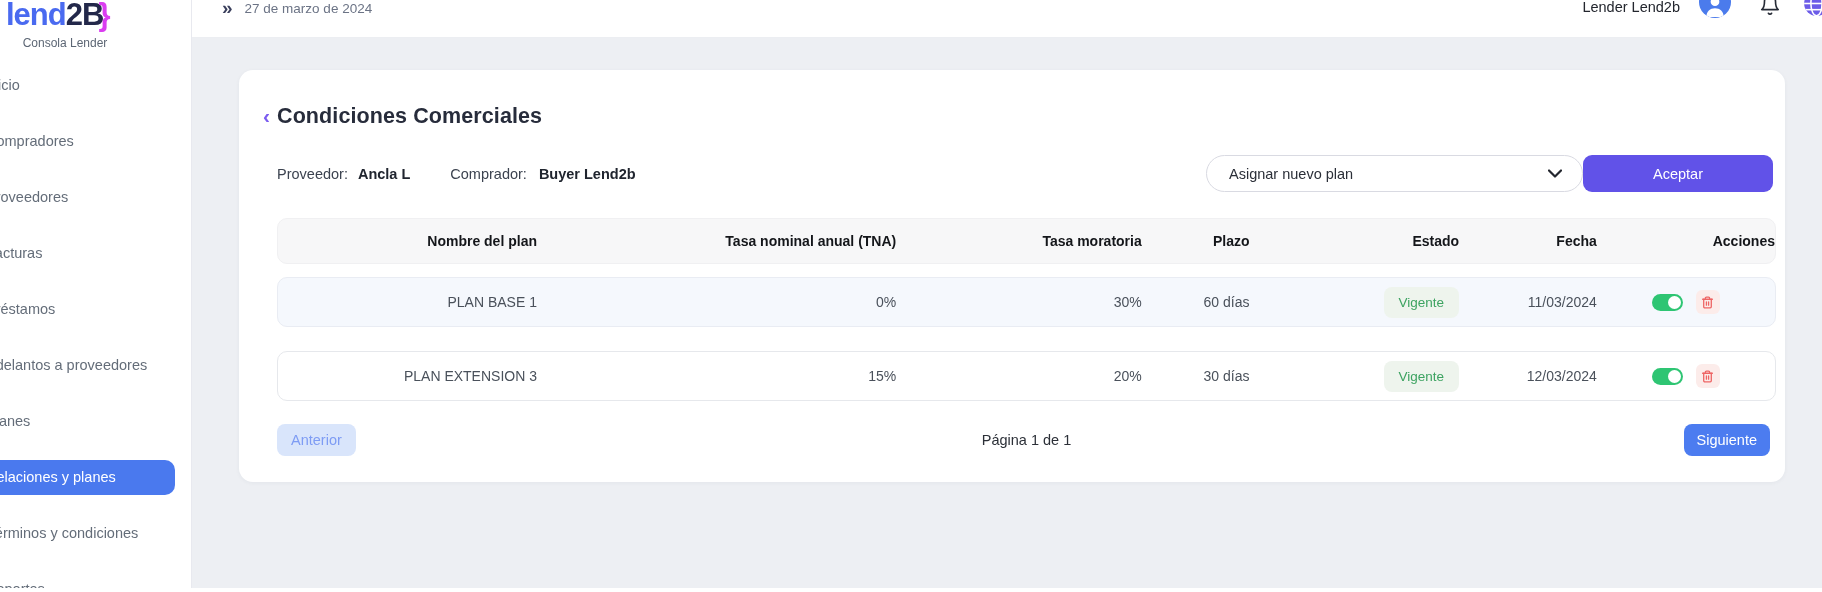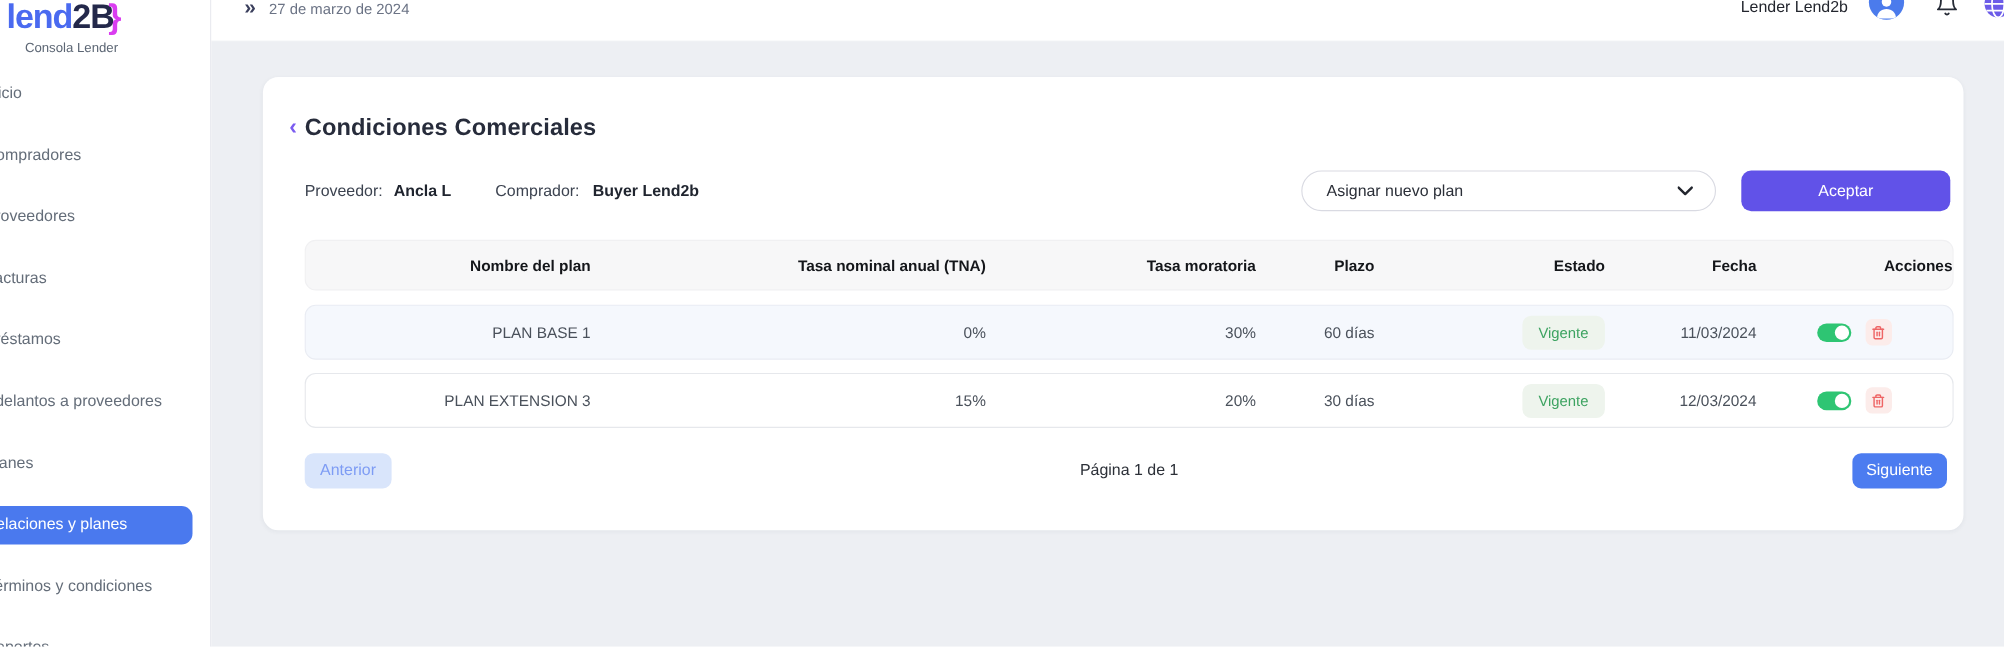--- a/index.html
+++ b/index.html
@@ -48,34 +48,34 @@
         border-radius:14px;box-shadow:0 1px 4px rgba(40,50,80,.05);}
   .title-row{position:absolute;top:33px;left:24px;display:flex;align-items:center;gap:7px;}
   .back-ic{color:#7b5cf0;font-size:21px;font-weight:700;line-height:26px;cursor:pointer;}
   .page-title{font-size:21.5px;font-weight:600;color:#272c3b;letter-spacing:.1px;}
 
   .meta-row{position:absolute;top:85px;left:38px;right:12px;height:37px;
             display:flex;align-items:center;justify-content:space-between;}
   .parties{display:flex;align-items:center;font-size:14.5px;color:#3c4350;}
   .parties b{color:#20252f;font-weight:700;}
   .lab1{margin-right:10px;} .val1{margin-right:40px;text-align:center;} .lab2{margin-right:12px;}
-  .controls{display:flex;align-items:center;gap:23px;}
+  .controls{display:flex;align-items:center;}
   .plan-select{width:377px;height:37px;border:1px solid #d9dae2;border-radius:19px;background:#fff;
                display:flex;align-items:center;justify-content:space-between;
                padding:0 20px 0 22px;font-size:14.5px;color:#2b2f38;cursor:pointer;}
   .btn-accept{width:190px;height:37px;background:var(--accent_purple,#6152e8);border:none;border-radius:9px;
               color:#fff;font-size:14.5px;font-weight:500;cursor:pointer;font-family:inherit;}
 
   .table-wrap{position:absolute;top:148px;left:38px;width:1499px;}
   .tgrid{display:grid;grid-template-columns:17.3% 24% 16.4% 7.2% 14% 9.2% 11.9%;align-items:center;}
   .thead{height:46px;background:#f7f7f8;border:1px solid #f0f0f2;border-radius:10px;}
   .thead .cell{font-size:14px;font-weight:700;color:#14161a;text-align:right;}
   .trow{height:50px;border-radius:10px;margin-top:13px;}
   .trow.tinted{background:#f5f8fd;border:1px solid #e9ecf3;}
-  .trow.plain{background:#fff;border:1px solid #e6e8ec;margin-top:12px;}
+  .trow.plain{background:#fff;border:1px solid #e6e8ec;margin-top:24px;}
   .cell{text-align:right;font-size:14px;color:#4a515b;}
   .badge{display:inline-block;padding:8px 15px;border-radius:8px;background:#eef4ed;
          color:var(--status_green,#3da361);font-size:13.5px;}
   .actions{display:flex;align-items:center;justify-content:center;gap:13px;}
   .toggle{width:31px;height:17px;border-radius:9px;background:var(--toggle_green,#2ec573);
           position:relative;cursor:pointer;}
   .toggle .knob{position:absolute;top:2px;right:2px;width:13px;height:13px;border-radius:50%;background:#fff;}
   .trash-btn{width:24px;height:24px;border-radius:6px;background:#fcecea;border:none;cursor:pointer;
              display:flex;align-items:center;justify-content:center;padding:0;}
 

